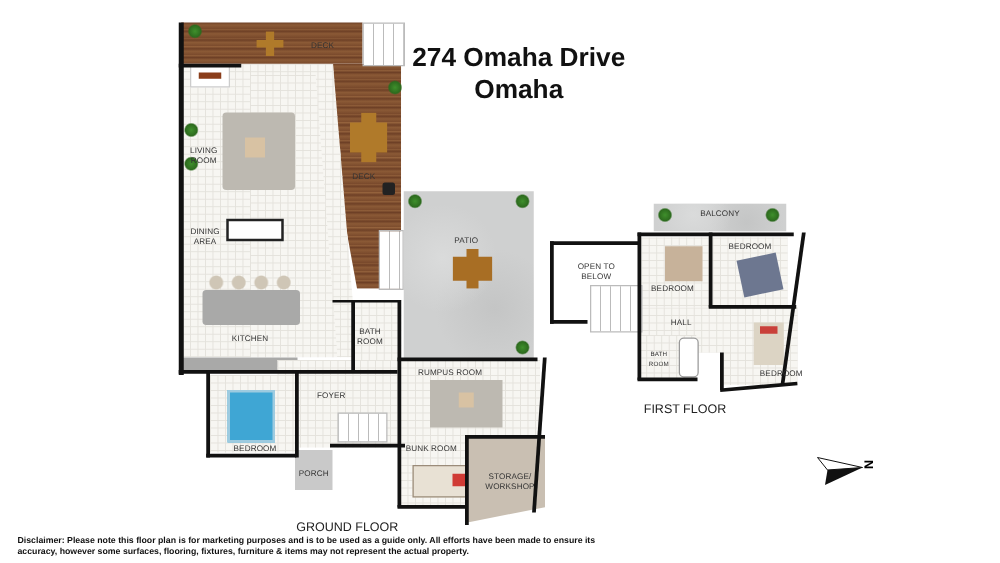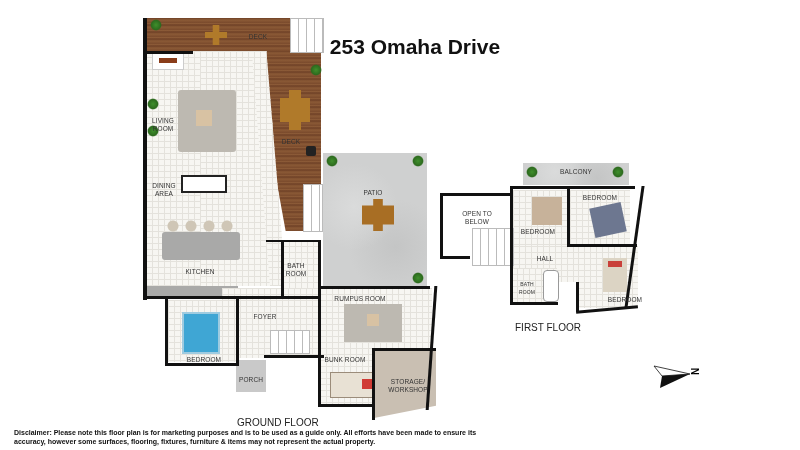--- a/index.html
+++ b/index.html
@@ -14,21 +14,22 @@
   .concrete{background:#cfd0d0;background-image:radial-gradient(circle at 30% 40%,#dadbdb 0,transparent 40%),radial-gradient(circle at 70% 70%,#c4c5c5 0,transparent 40%);}
   .wall{position:absolute;background:#111;}
   .plant{position:absolute;width:12px;height:12px;border-radius:50%;background:radial-gradient(circle,#3f8f2c 0,#2d6b1e 55%,transparent 70%);}
   .furn-grey{background:#bdb9b1;}
   .stairs{background:repeating-linear-gradient(90deg,#fff 0,#fff 7px,#bbb 7px,#bbb 8px);border:1px solid #bbb;}
 </style>
 </head>
 <body>
 
 <div class="title">
-  <div>253 Omaha Drive</div>
+  <div>274 Omaha Drive</div>
+  <div>Omaha</div>
 </div>
 
 <div>
 
   <div class="abs wood" style="left:145px;top:18px;width:145px;height:33px;"></div>
   <div class="abs wood" style="left:253px;top:51px;width:68px;height:180px;clip-path:polygon(0 0,100% 0,100% 100%,48% 100%);"></div>
   <div class="abs stairs" style="left:290px;top:18px;width:32px;height:33px;"></div>
   <div class="abs stairs" style="left:303px;top:184px;width:18px;height:46px;"></div>
   <div class="plant" style="left:150px;top:19px;"></div>
   <div class="plant" style="left:310px;top:64px;"></div>

